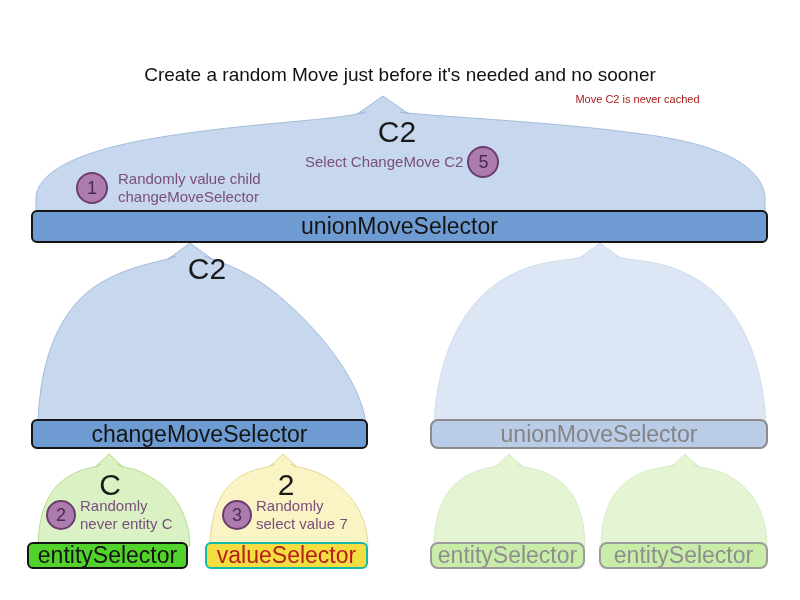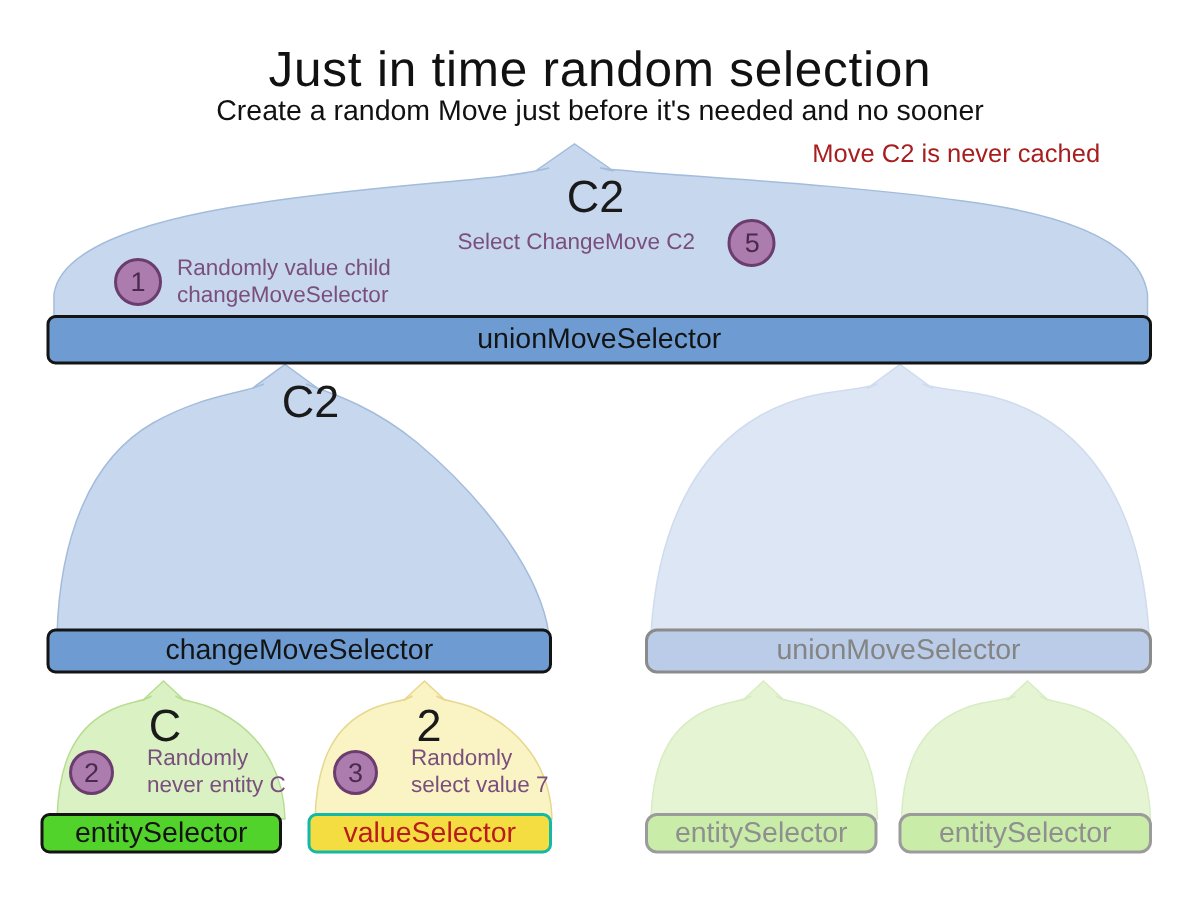--- a/index.html
+++ b/index.html
@@ -11,26 +11,26 @@
   .title{
     left:0;top:27px;width:800px;text-align:center;
     font-size:33px;color:#111111;letter-spacing:0.5px;
   }
   .subtitle{
     left:0;top:64px;width:800px;text-align:center;
     font-size:19px;color:#111111;
   }
   .annotation-red{
     left:515px;top:93px;width:245px;text-align:center;
-    font-size:17px;color:#a81d1d;
+    font-size:11px;color:#a81d1d;
   }
   svg.layer{position:absolute;left:0;top:0;}
   .bar{
     position:absolute;display:flex;align-items:center;justify-content:center;
-    border-radius:6px;font-size:19px;
+    border-radius:6px;font-size:23px;
   }
   .bar-blue{background:#6e9cd2;border:2px solid #141414;color:#141414;}
   .bar-blue-faded{background:#bacce7;border:2px solid #8b8b8b;color:#848484;border-radius:8px;}
   .bar-green{background:#52d32c;border:2px solid #141414;color:#141414;}
   .bar-yellow{background:#f4dd40;border:2px solid #14b8a6;color:#b91c1c;}
   .bar-green-faded{background:#c9eca9;border:2px solid #9b9b9b;color:#8f8f8f;border-radius:8px;}
   .move-label{
     position:absolute;text-align:center;font-size:30px;color:#1a1a1a;
   }
   .step{
@@ -41,21 +41,21 @@
     color:#4a2a4e;display:flex;align-items:center;justify-content:center;
     font-size:18px;
   }
   .circle-32{width:28px;height:28px;}
   .circle-30{width:26px;height:26px;}
   .step-text{
     font-size:15px;color:#7a4e7d;line-height:1.2;
   }
   .step-text span{display:block;}
   .ta-right{text-align:right;}
-  .gap8{gap:22px;}
+  .gap8{gap:4px;}
   .gap10{gap:10px;}
 </style>
 </head>
 <body>
 
 <div class="canvas">
 
   <svg class="layer" width="800" height="600" viewBox="0 0 800 600">
     <path fill="#c7d8ee" stroke="#a3bcdc" stroke-width="1" d="M 36 213 L 36 196 C 40 168, 88 148, 168 136 C 258 122, 332 121, 366 112
              L 357 114 L 383 96 L 409 114 L 400 112
@@ -73,21 +73,20 @@
              L 269 467 L 283 454 L 297 467 L 291 464
              C 299 469, 308 467, 322 475 C 346 487, 367 510, 368 546 Z"></path>
     <path fill="#e5f5d4" stroke="#d8ecc4" stroke-width="1" d="M 434 546 C 435 510, 445 487, 468 475 C 483 467, 492 469, 501 464
              L 495 467 L 509 454 L 523 467 L 517 464
              C 525 469, 535 467, 550 475 C 574 487, 584 510, 585 546 Z"></path>
     <path fill="#e5f5d4" stroke="#d8ecc4" stroke-width="1" d="M 601 546 C 602 510, 613 487, 637 475 C 652 467, 661 469, 677 464
              L 671 467 L 685 454 L 699 467 L 693 464
              C 701 469, 711 467, 727 475 C 751 487, 766 510, 767 546 Z"></path>
   </svg>
 
-  <div class="abs title">Just in time random selection</div>
   <div class="abs subtitle">Create a random Move just before it's needed and no sooner</div>
   <div class="abs annotation-red">Move C2 is never cached</div>
 
   <div class="move-label" style="left:347px;top:115px;width:100px;">C2</div>
 
   <div class="step gap8" style="left:305px;top:146px;">
     <div class="step-text">Select ChangeMove C2</div>
     <div class="step-circle circle-32">5</div>
   </div>
 

